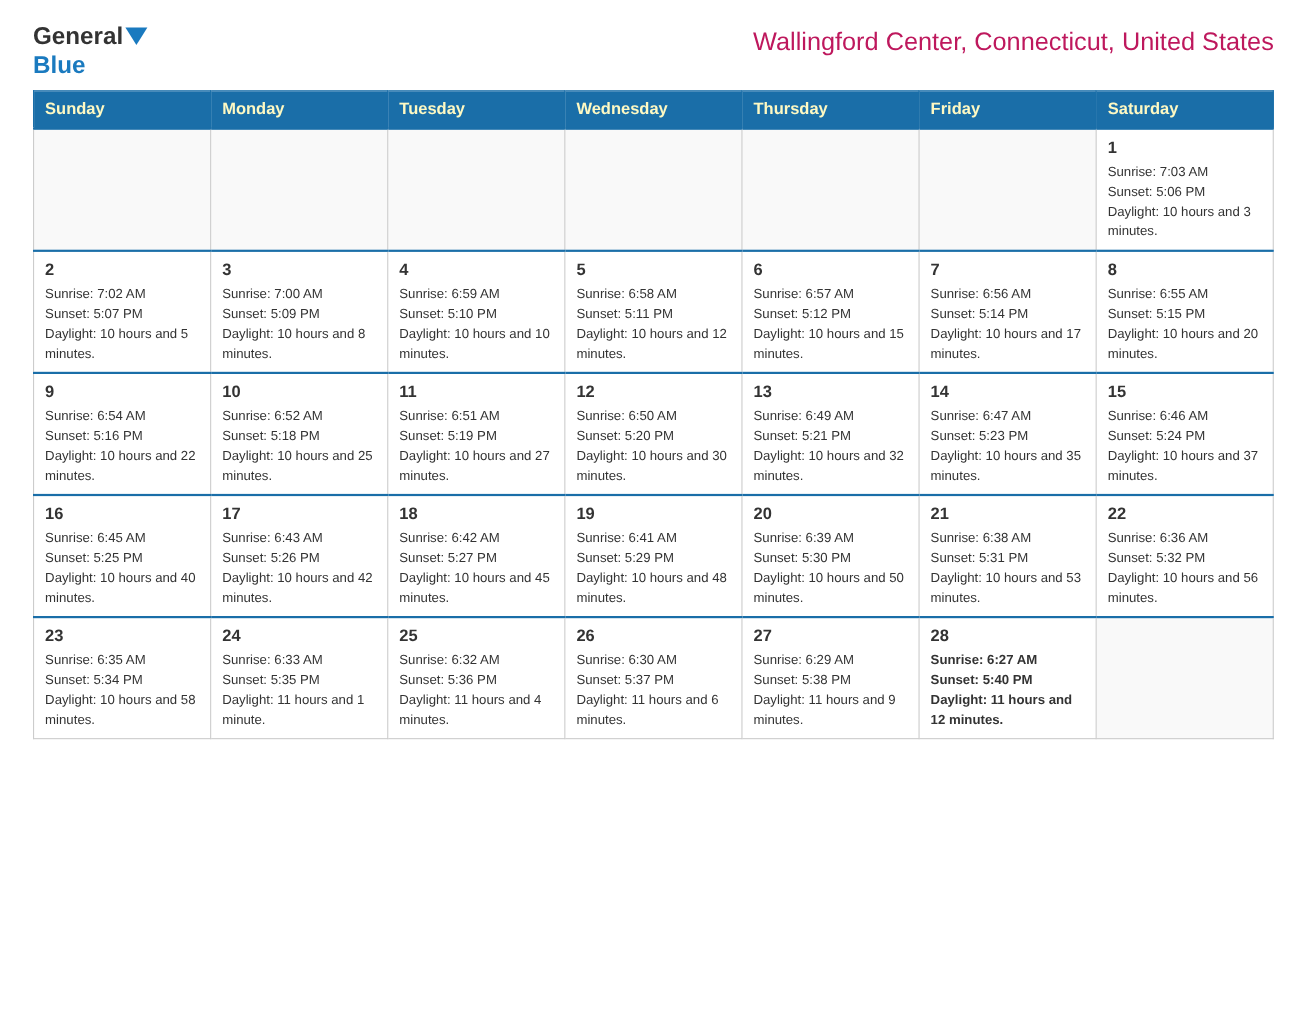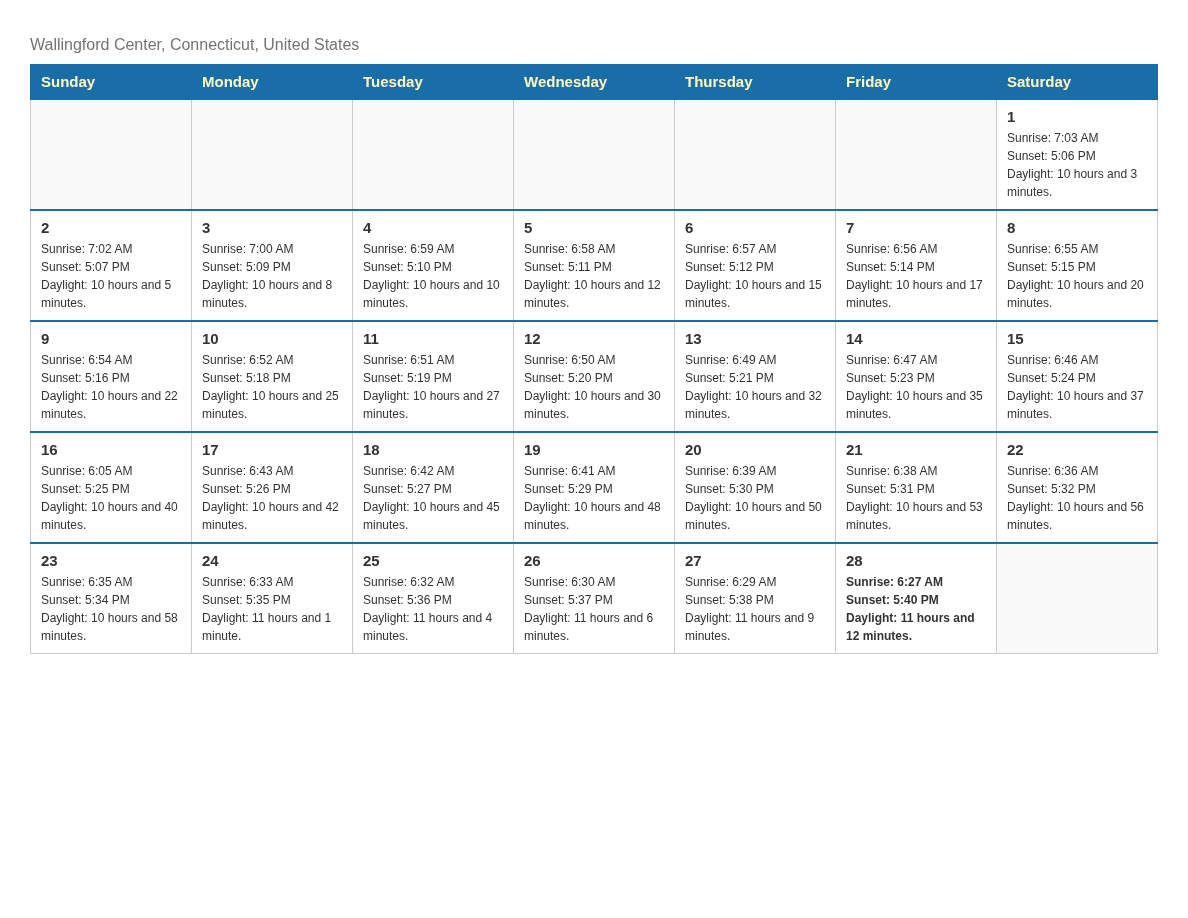--- a/index.html
+++ b/index.html
@@ -50,23 +50,23 @@
     .title-section {
       text-align: right;
     }
     .month-title {
       font-size: 48px;
       font-weight: bold;
       color: #222;
       line-height: 1.1;
     }
     .location-title {
-      font-size: 16px;
-      color: #737373;
-      margin-top: 16px;
+      font-size: 23px;
+      color: #be185d;
+      margin-top: 4px;
     }
     .calendar {
       width: 100%;
       border-collapse: collapse;
       margin-top: 10px;
     }
     .calendar th {
       background-color: #1a6ea8;
       color: #fef9c3;
       font-size: 15px;
@@ -98,20 +98,29 @@
       border-top: 2px solid #1a6ea8;
     }
     .empty-cell {
       background: #f9f9f9;
     }
   </style>
 </head>
 <body>
 
 <div class="header">
+  <div class="logo">
+    <div class="logo-text">
+      <span class="logo-general">General</span>
+      <span class="logo-blue-part">
+        <span class="logo-triangle"></span>
+      </span>
+    </div>
+    <span class="logo-blue-text">Blue</span>
+  </div>
   <div class="title-section">
     <div class="location-title">Wallingford Center, Connecticut, United States</div>
   </div>
 </div>
 
 <table class="calendar">
   <thead>
     <tr>
     <th>Sunday</th>
         <th>Monday</th>
@@ -221,21 +230,21 @@
         <td>
           <span class="day-number">15</span>
           <div class="day-info" style="white-space: pre-line;">Sunrise: 6:46 AM
 Sunset: 5:24 PM
 Daylight: 10 hours and 37 minutes.</div>
         </td>
       </tr>
       <tr>
         <td>
           <span class="day-number">16</span>
-          <div class="day-info" style="white-space: pre-line;">Sunrise: 6:05 AM
+          <div class="day-info" style="white-space: pre-line;">Sunrise: 6:45 AM
 Sunset: 5:25 PM
 Daylight: 10 hours and 40 minutes.</div>
         </td>
         <td>
           <span class="day-number">17</span>
           <div class="day-info" style="white-space: pre-line;">Sunrise: 6:43 AM
 Sunset: 5:26 PM
 Daylight: 10 hours and 42 minutes.</div>
         </td>
         <td>

